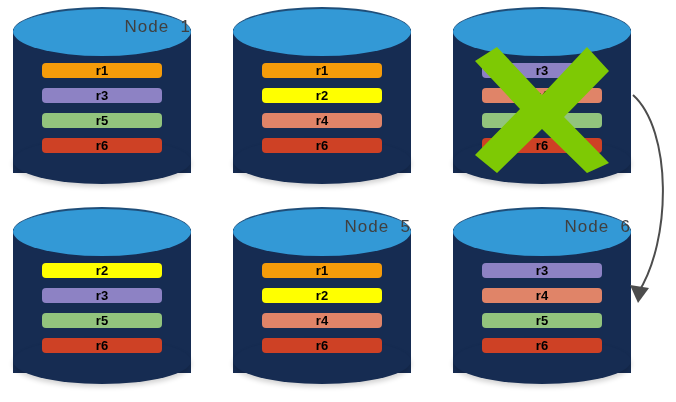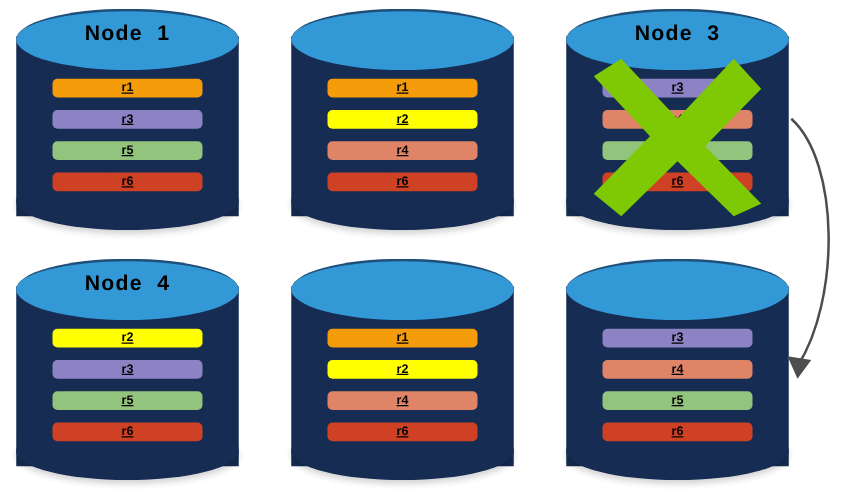--- a/index.html
+++ b/index.html
@@ -57,46 +57,45 @@
     background: #3399d6;
     border-radius: 50%;
     border-top: 2px solid #1f4e79;
   }
 
   .node-title {
     position: absolute;
     left: 0;
     top: 10px;
     width: 178px;
-    text-align: center;
-    color: #000000;
+    text-align: right;
+    color: #404040;
     font-size: 17px;
-    font-weight: bold;
+    font-weight: normal;
     letter-spacing: 1px;
     z-index: 4;
     white-space: pre;
   }
 
   .shards {
     position: absolute;
     left: 29px;
     top: 56px;
     width: 120px;
     z-index: 3;
   }
   .shard {
     height: 15px;
     margin-bottom: 10px;
     border-radius: 4px;
     text-align: center;
-    font-size: 10px;
+    font-size: 13px;
     font-weight: bold;
     color: #000000;
     line-height: 15px;
-    text-decoration: underline;
   }
   .shard:last-child { margin-bottom: 12px; }
 
   .x-mark {
     position: absolute;
     left: 22px;
     top: 40px;
     width: 134px;
     height: 126px;
     z-index: 6;
@@ -140,61 +139,61 @@
       <div class="shard" style="background:#ffff00;">r2</div>
       <div class="shard" style="background:#e08468;">r4</div>
       <div class="shard" style="background:#ce4125;">r6</div>
     </div>
   </div>
 
   <div class="node" style="left:453px; top:7px;">
     <div class="cyl-body"></div>
     <div class="cyl-bottom"></div>
     <div class="cyl-top"></div>
-    <div class="node-title">Node  3</div>
     <div class="shards">
       <div class="shard" style="background:#8d82c4;">r3</div>
       <div class="shard" style="background:#e08468;">r4</div>
       <div class="shard" style="background:#92c47d;">r5</div>
       <div class="shard" style="background:#ce4125;">r6</div>
     </div>
     <svg class="x-mark" viewBox="0 0 134 126">
       <polygon points="22,0 67,48 112,0 134,24 89,70 134,116 112,126 67,82 22,126 0,108 45,62 0,14" fill="#7ec904"></polygon>
     </svg>
   </div>
 
   <div class="node" style="left:13px; top:207px;">
     <div class="cyl-body"></div>
     <div class="cyl-bottom"></div>
     <div class="cyl-top"></div>
-    <div class="node-title">Node  4</div>
     <div class="shards">
       <div class="shard" style="background:#ffff00;">r2</div>
       <div class="shard" style="background:#8d82c4;">r3</div>
       <div class="shard" style="background:#92c47d;">r5</div>
       <div class="shard" style="background:#ce4125;">r6</div>
     </div>
   </div>
 
   <div class="node" style="left:233px; top:207px;">
     <div class="cyl-body"></div>
     <div class="cyl-bottom"></div>
     <div class="cyl-top"></div>
+    <div class="node-title">Node  5</div>
     <div class="shards">
       <div class="shard" style="background:#f59c0a;">r1</div>
       <div class="shard" style="background:#ffff00;">r2</div>
       <div class="shard" style="background:#e08468;">r4</div>
       <div class="shard" style="background:#ce4125;">r6</div>
     </div>
   </div>
 
   <div class="node" style="left:453px; top:207px;">
     <div class="cyl-body"></div>
     <div class="cyl-bottom"></div>
     <div class="cyl-top"></div>
+    <div class="node-title">Node  6</div>
     <div class="shards">
       <div class="shard" style="background:#8d82c4;">r3</div>
       <div class="shard" style="background:#e08468;">r4</div>
       <div class="shard" style="background:#92c47d;">r5</div>
       <div class="shard" style="background:#ce4125;">r6</div>
     </div>
   </div>
 
   <svg id="arrow-layer" viewBox="0 0 676 402">
     <g>

